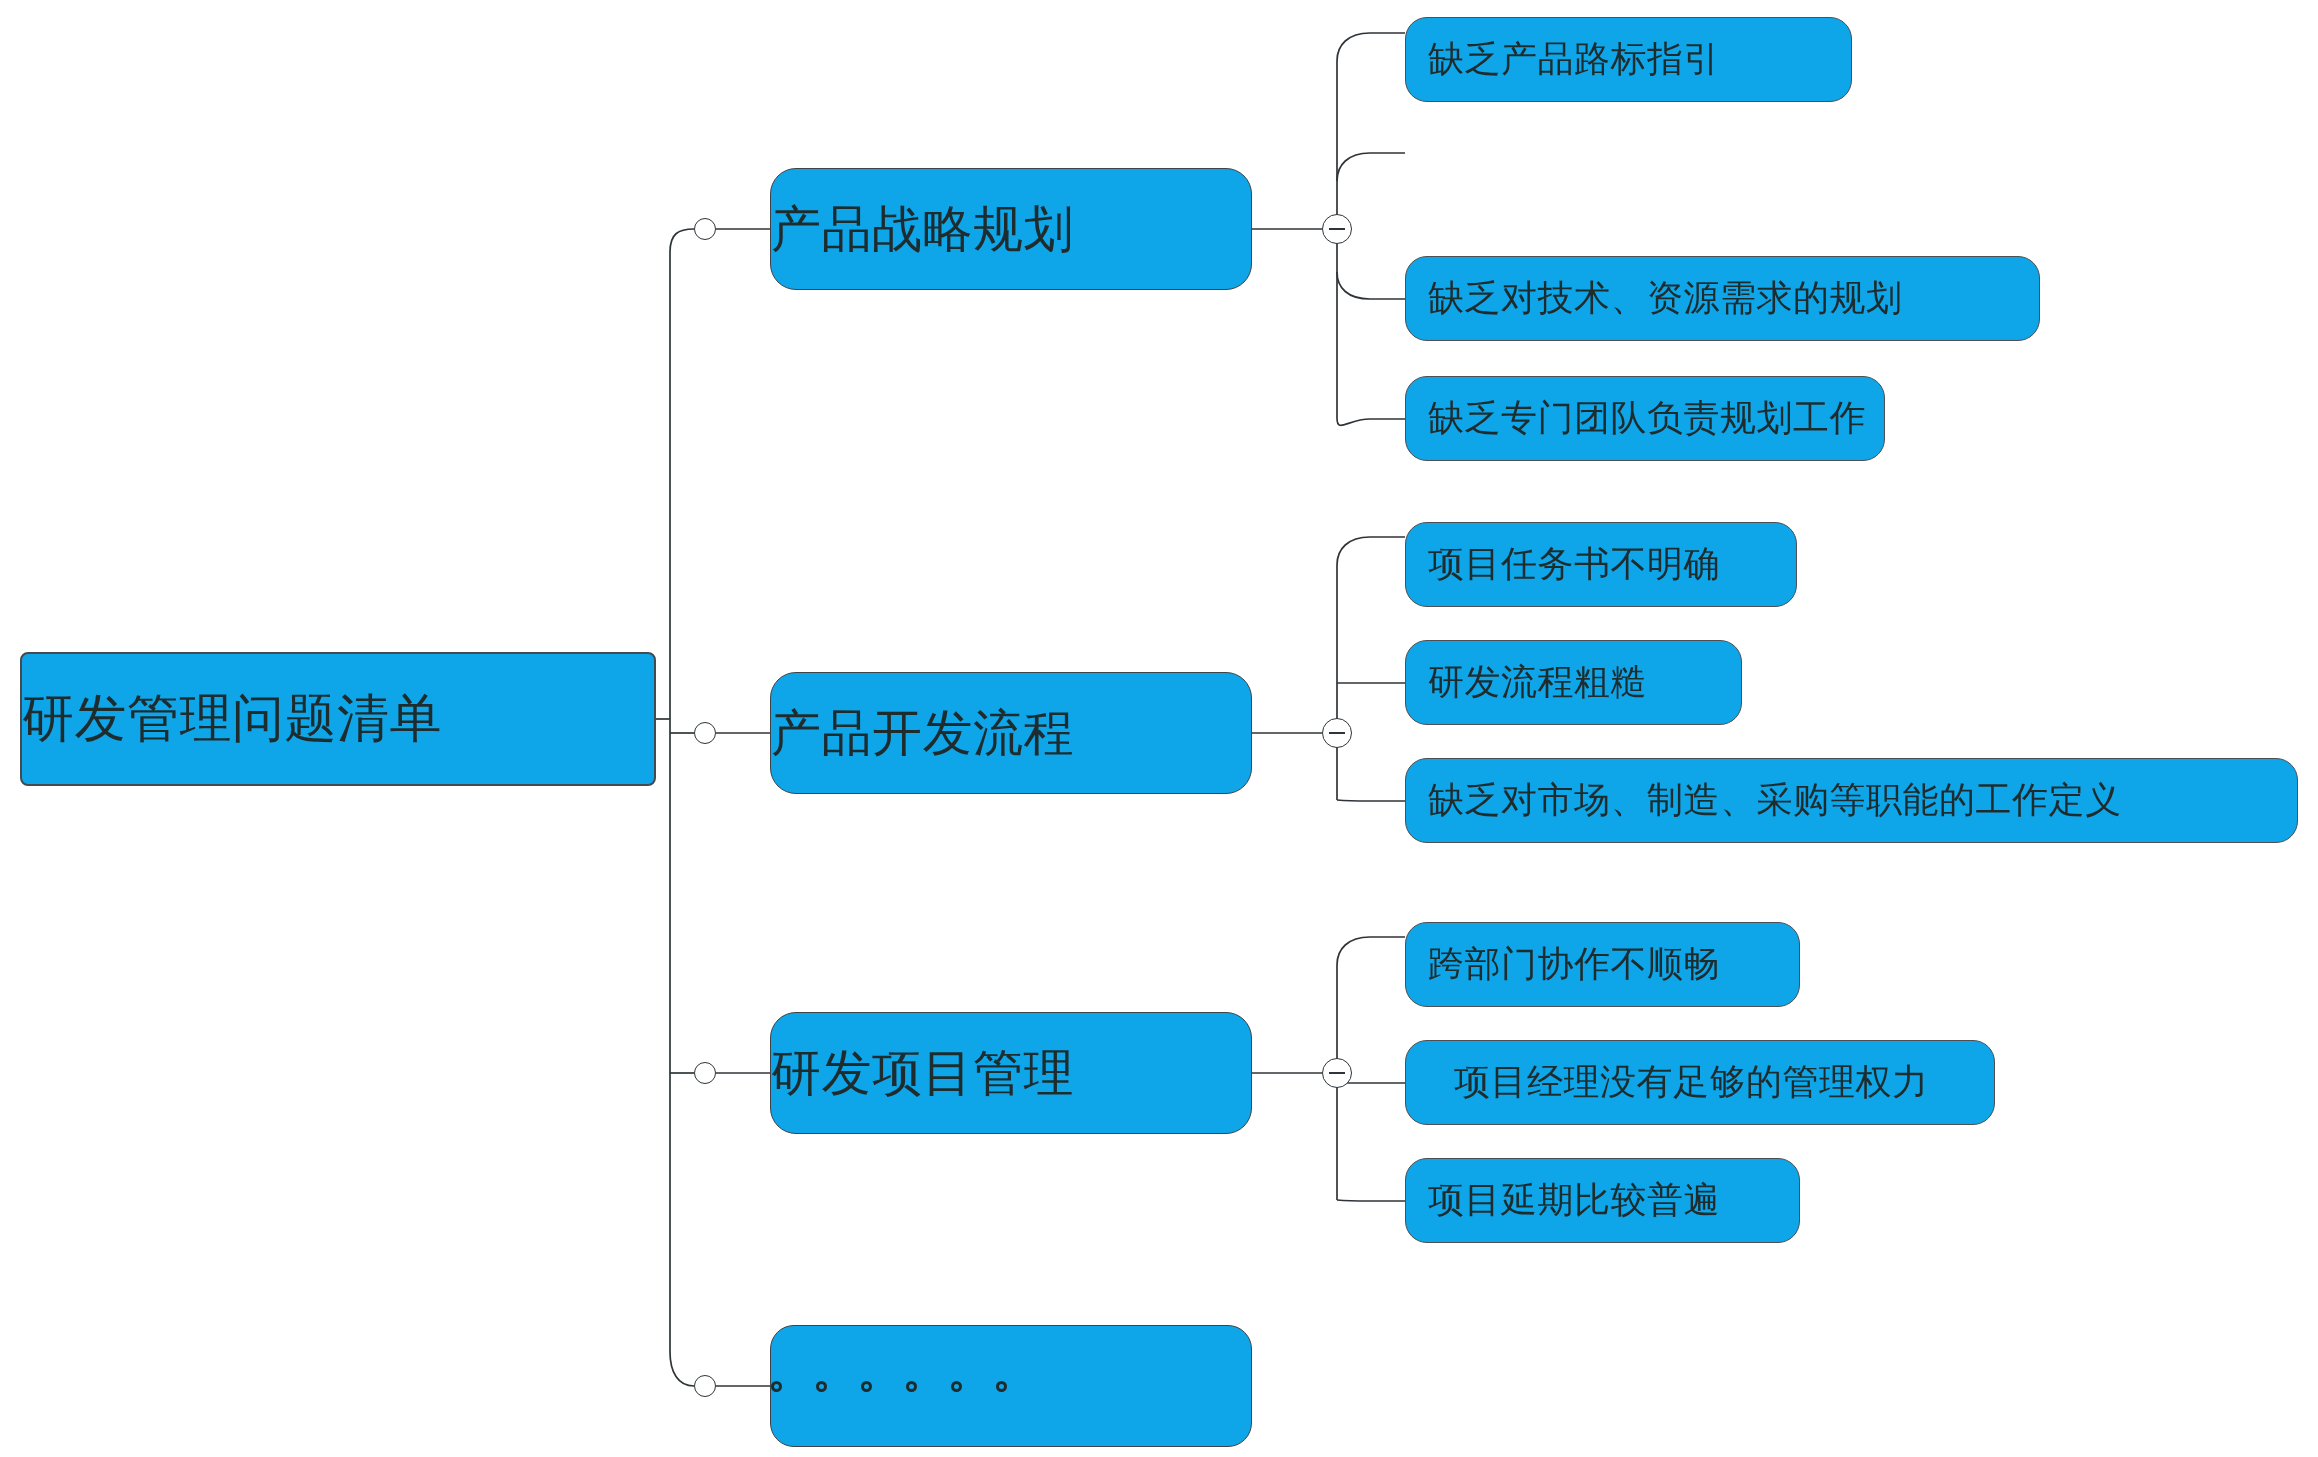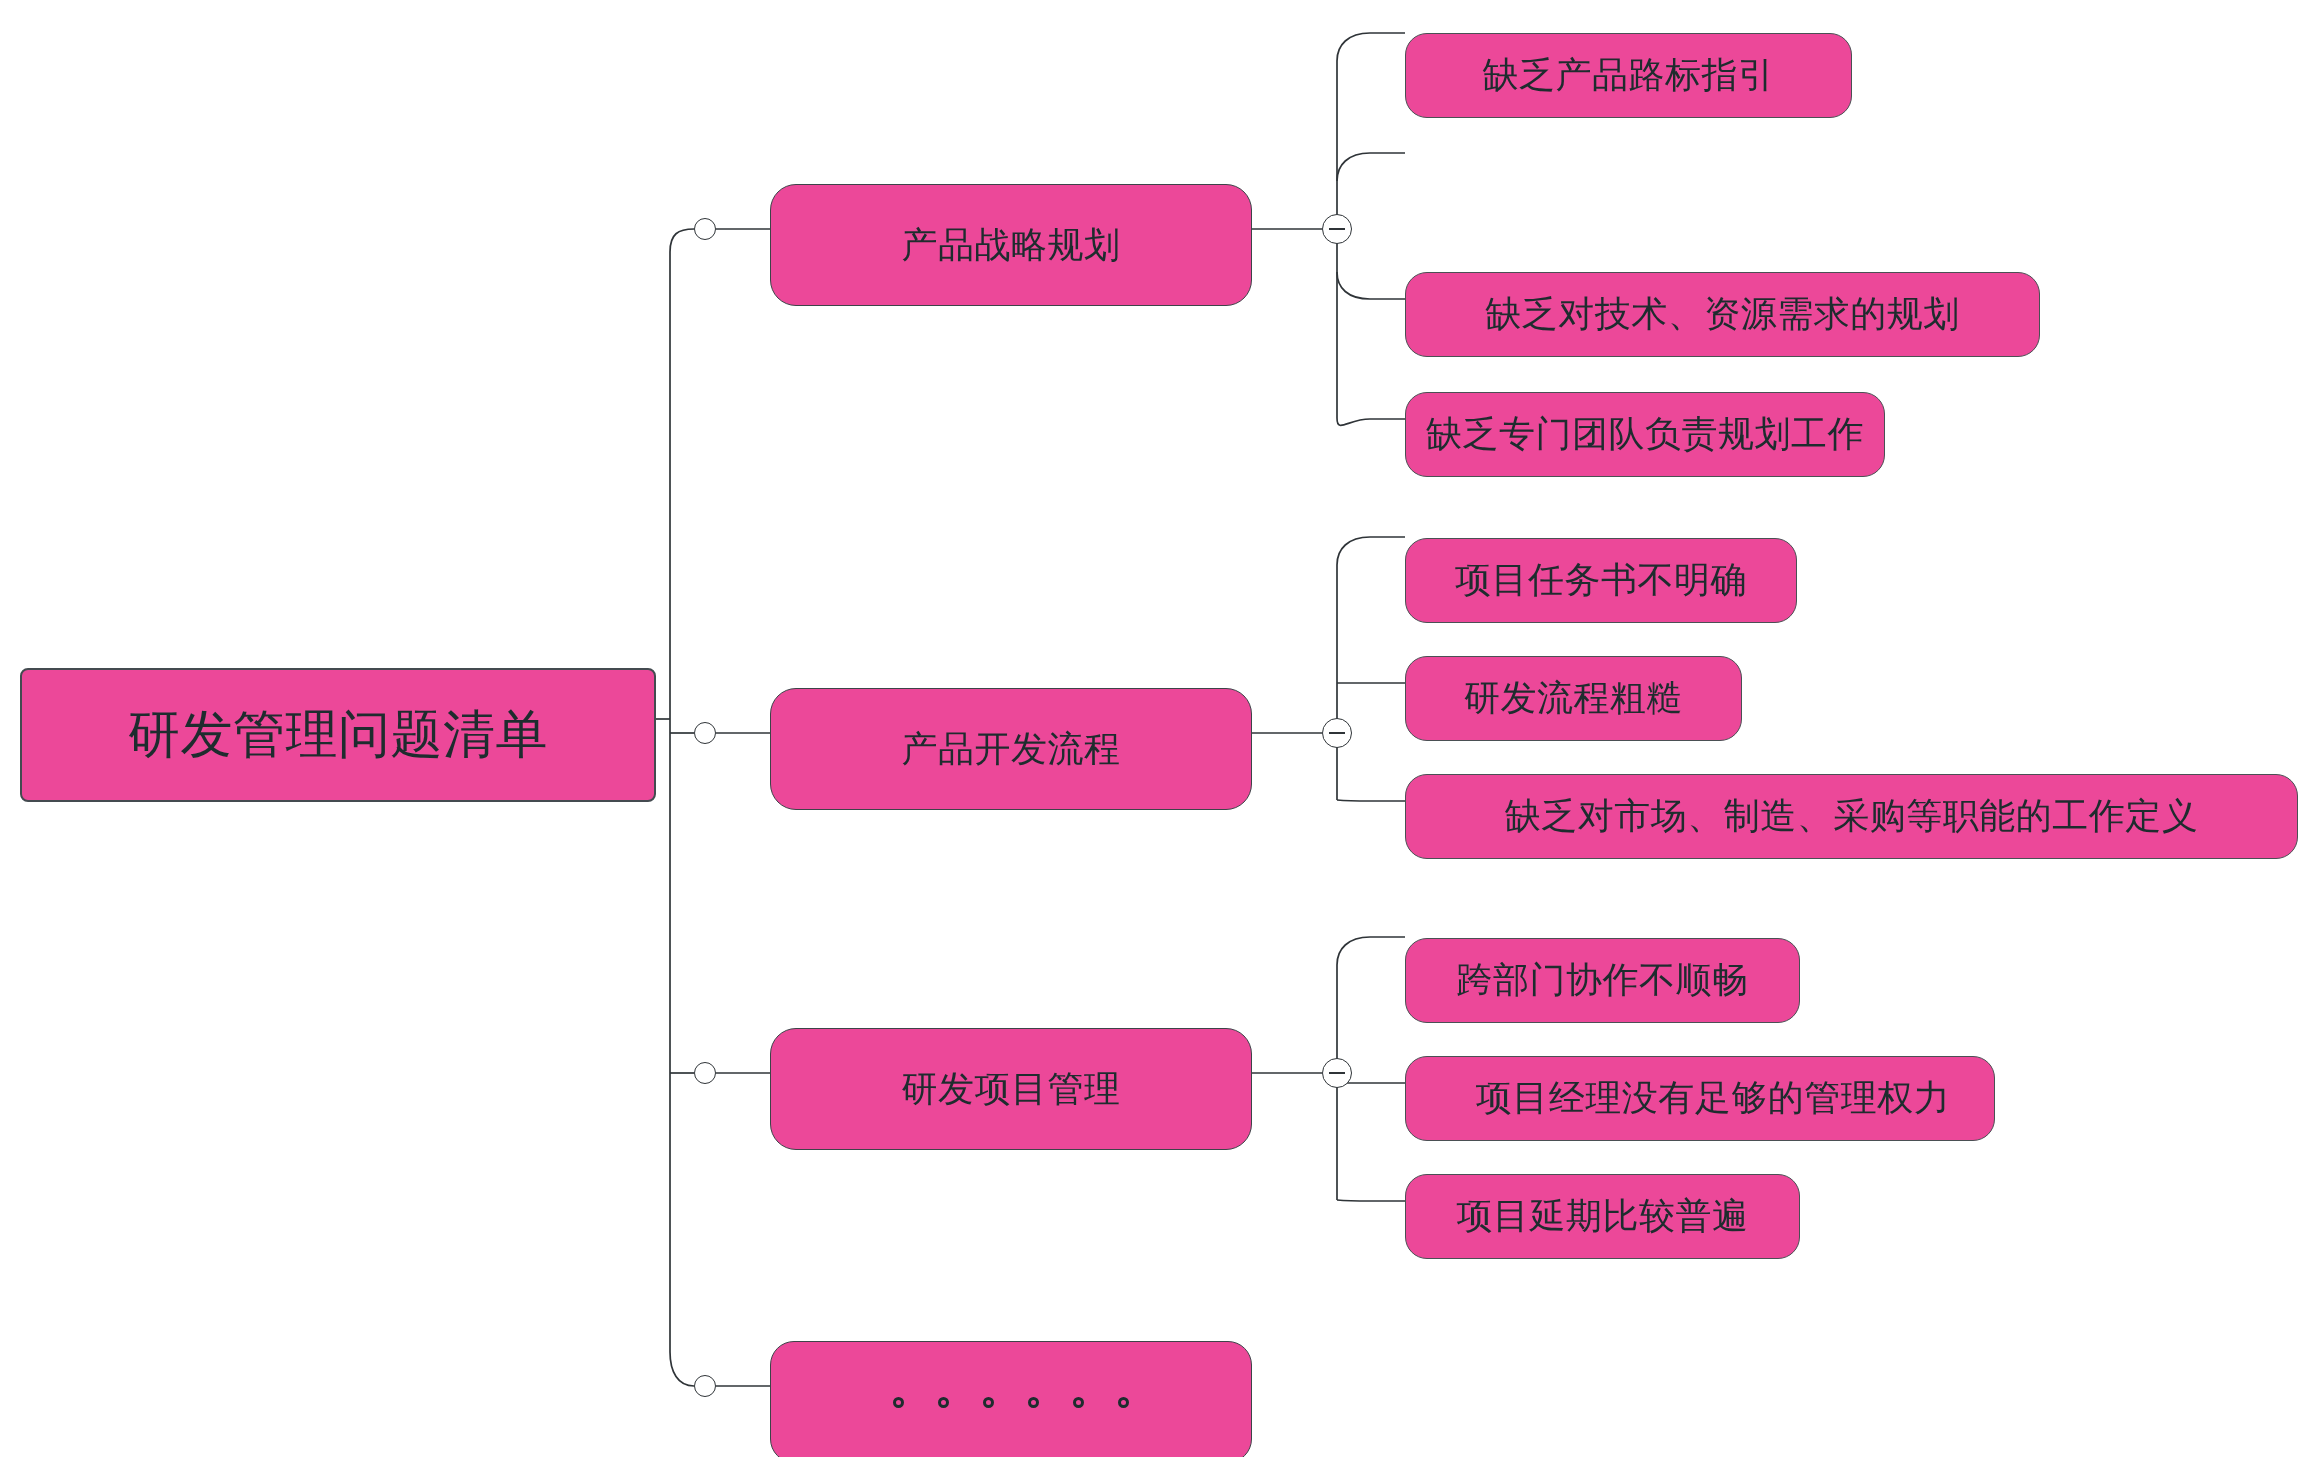--- a/index.html
+++ b/index.html
@@ -18,39 +18,38 @@
   #wires {
     position: absolute;
     left: 0; top: 0;
     width: 2318px;
     height: 1457px;
     pointer-events: none;
   }
   .node {
     position: absolute;
     box-sizing: border-box;
-    background: #ec4899;
+    background: #0ea5e9;
     border: 1.6px solid #3a4146;
     display: flex;
     align-items: center;
-    justify-content: center;
+    justify-content: flex-start;
     color: #1e2c2e;
     white-space: nowrap;
     letter-spacing: 0.5px;
-    margin-top: 16px;
   }
   .node.root {
     border-radius: 8px;
     font-size: 52px;
     border-width: 2px;
     border-color: #444b50;
   }
   .node.branch {
     border-radius: 26px;
-    font-size: 36px;
+    font-size: 50px;
     border-color: #3d4449;
   }
   .node.leaf {
     border-radius: 22px;
     font-size: 36px;
     border-color: #4a5054;
     padding: 0 22px;
   }
   .node.dots {
     border-radius: 24px;

